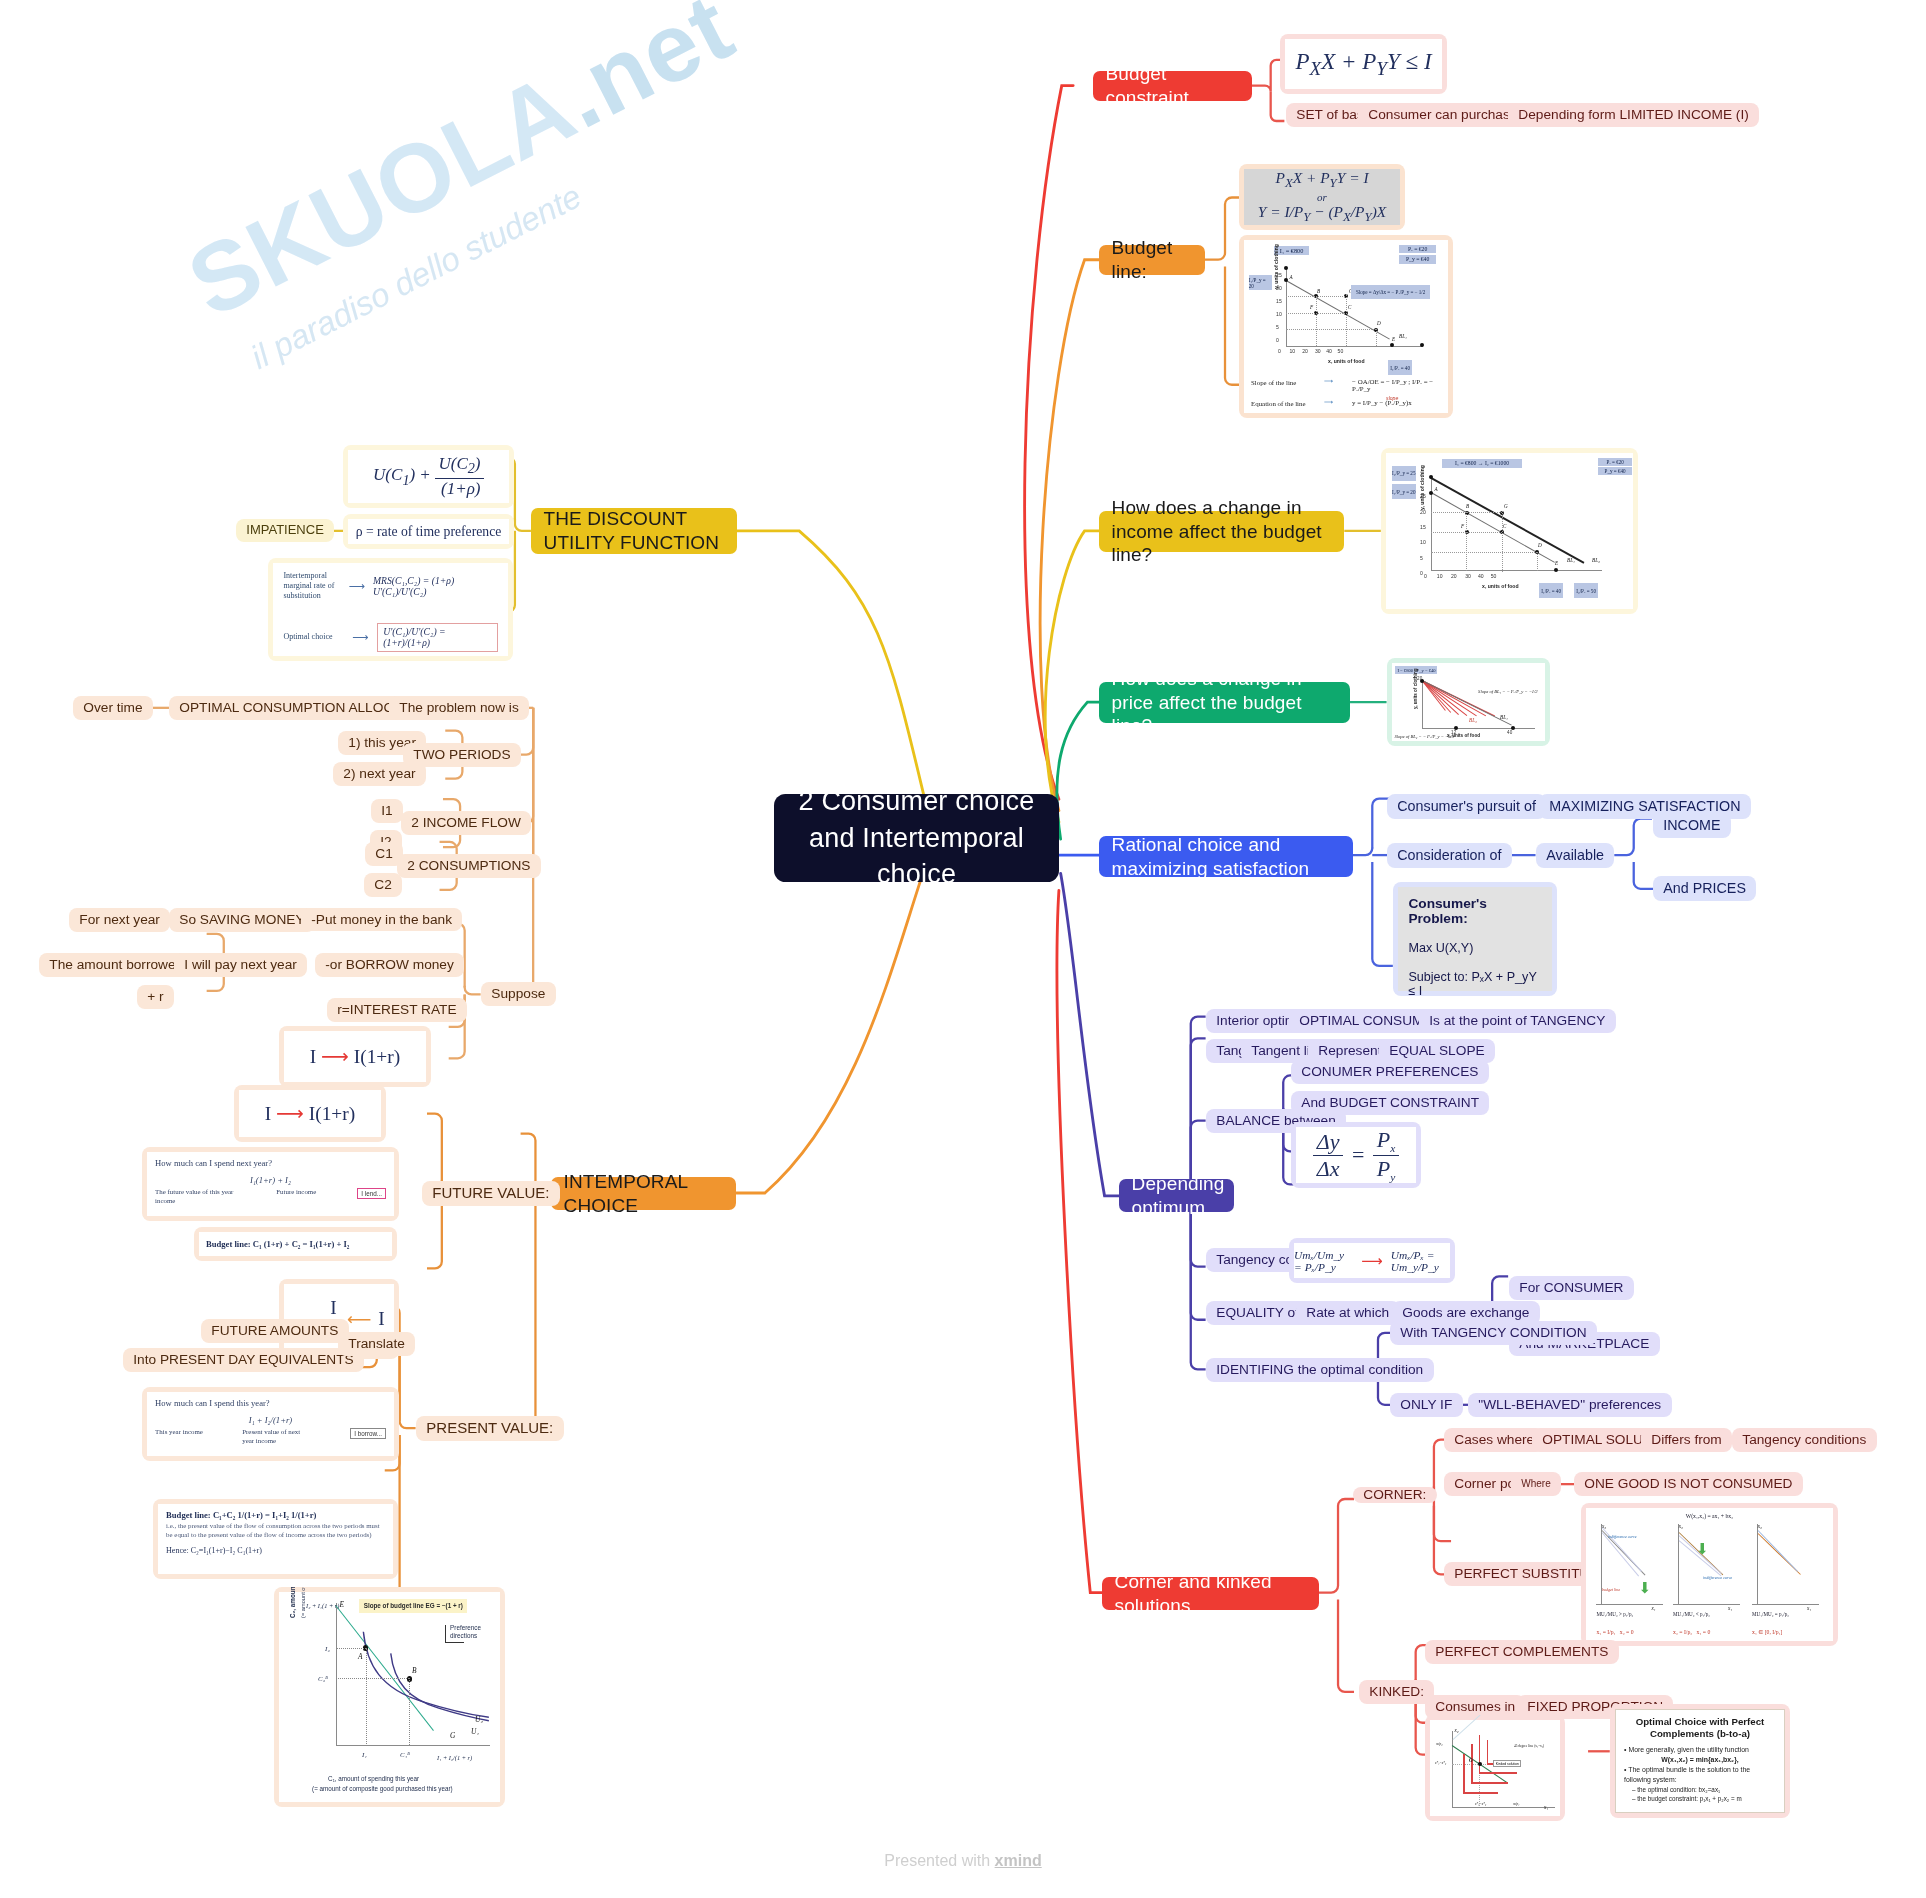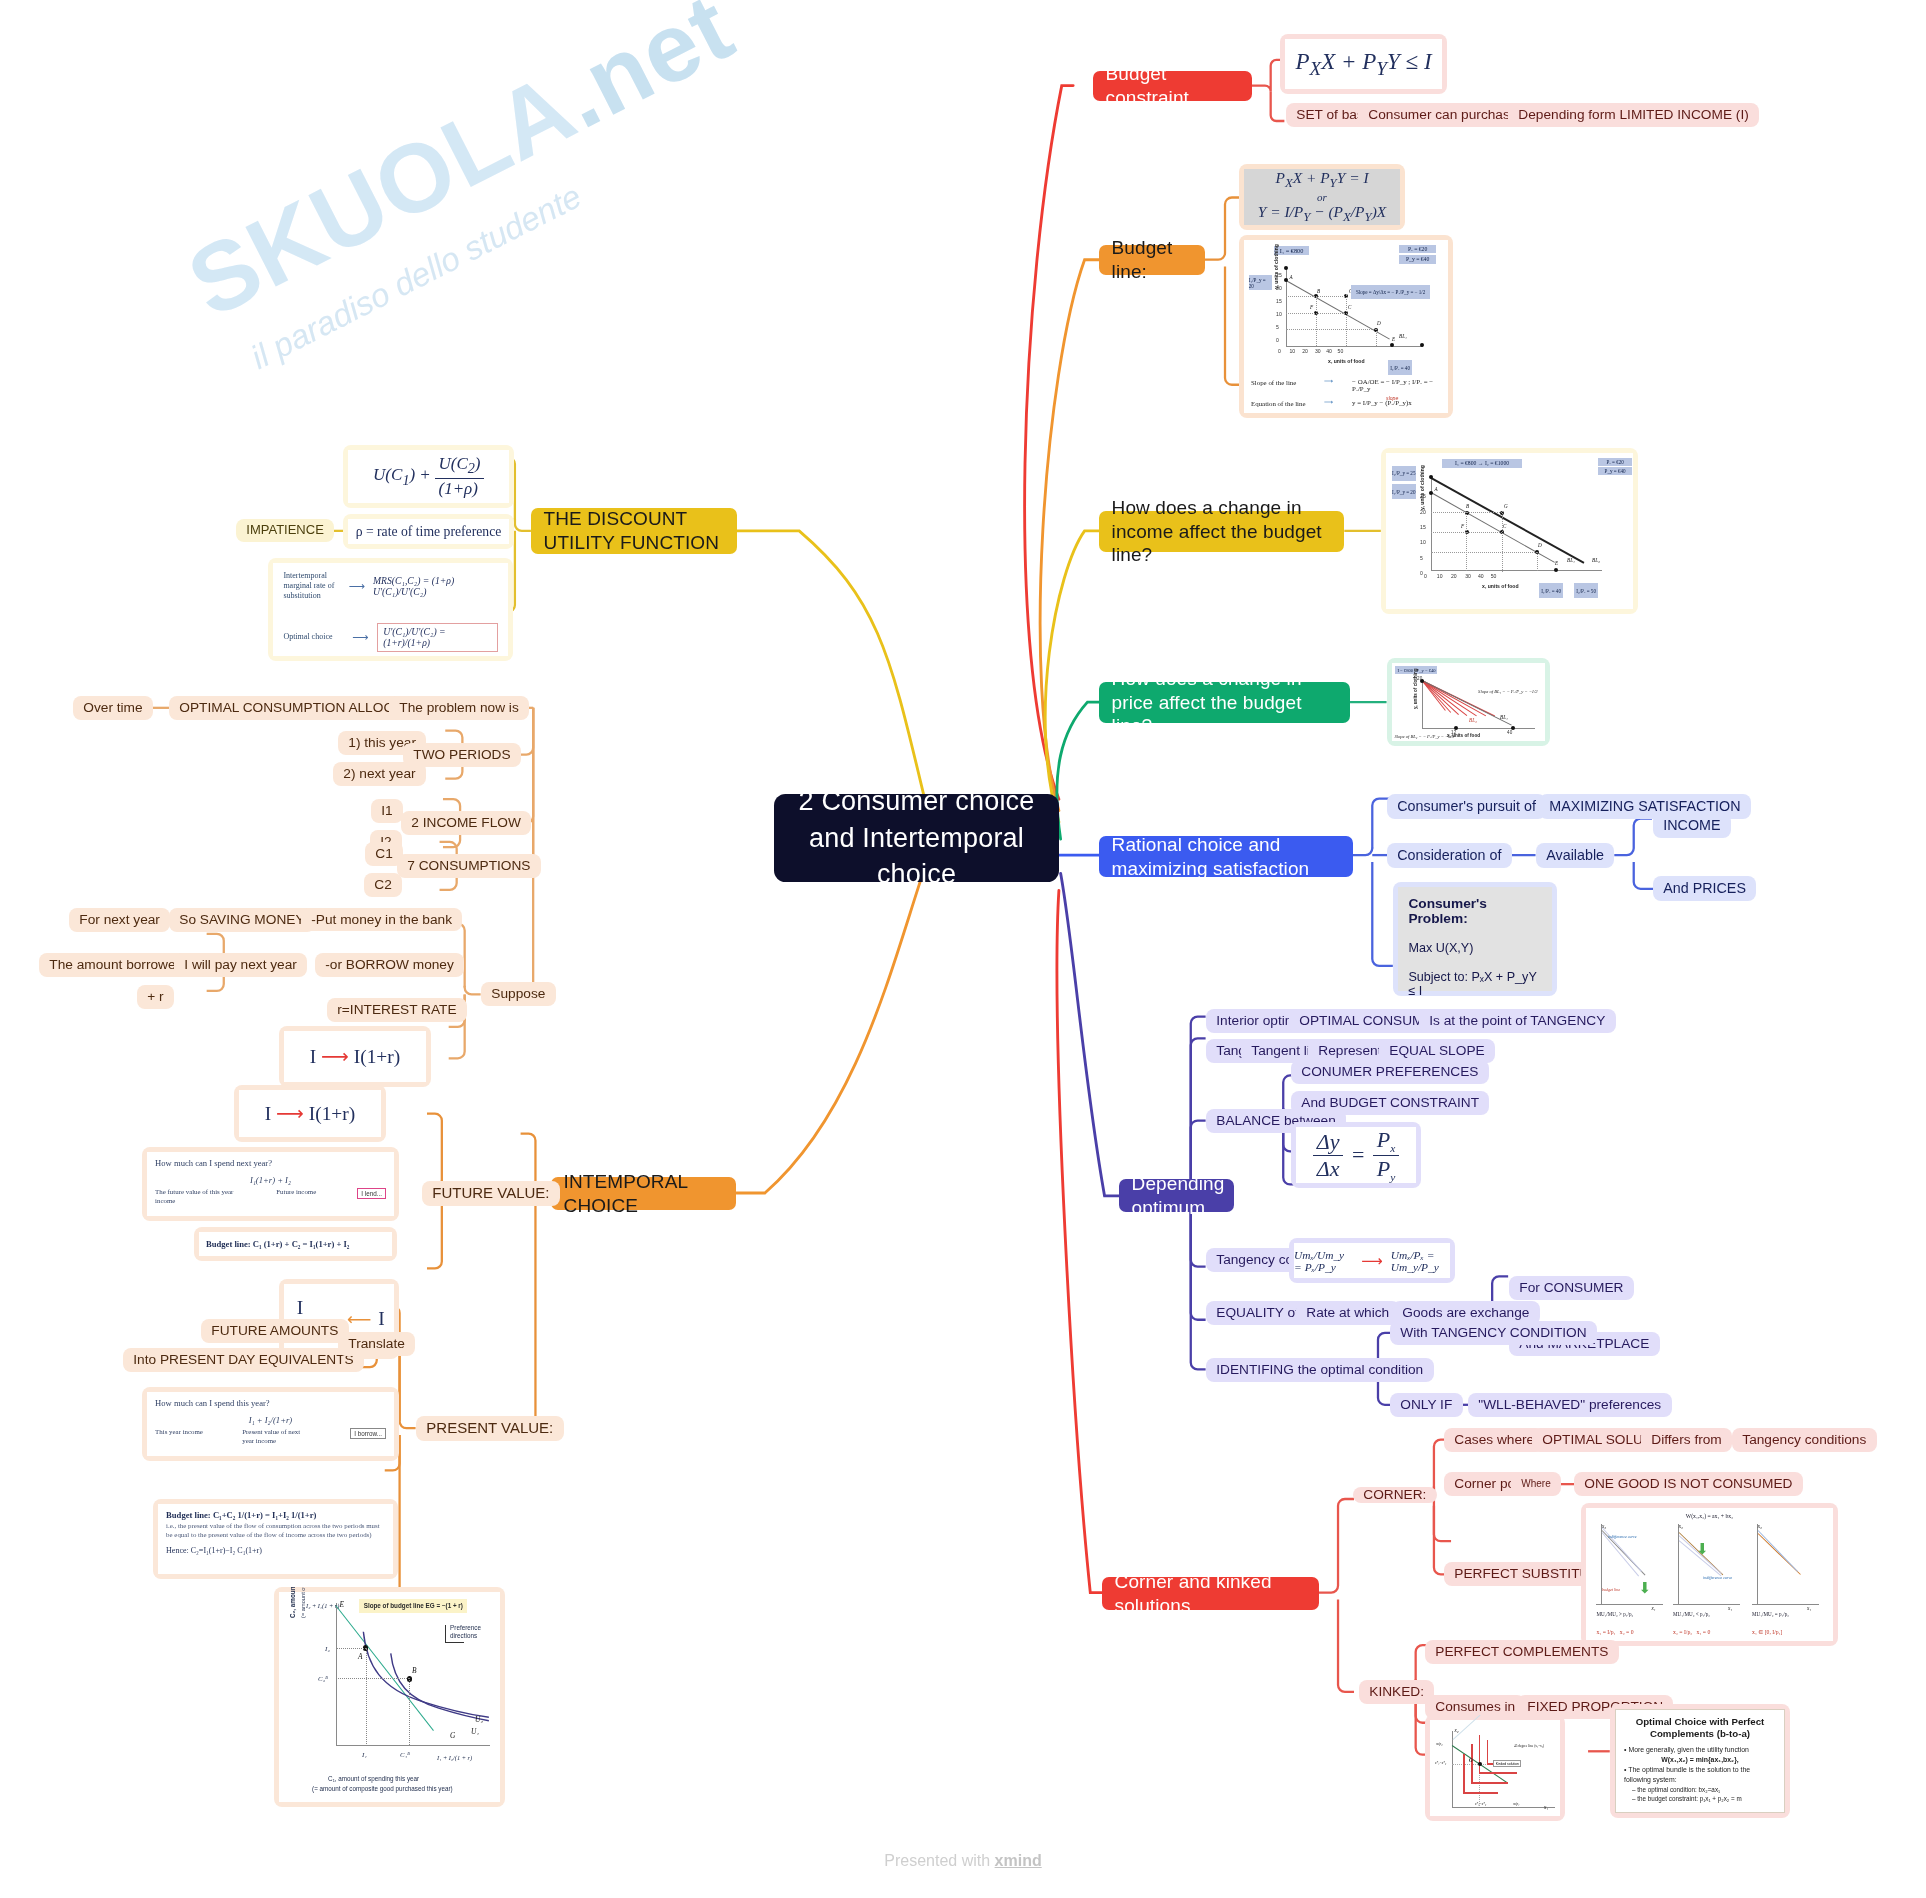--- a/index.html
+++ b/index.html
@@ -67,21 +67,21 @@
   .pad-red    { padding:5.1px; background:#fadedc; }
   .pad-orange { padding:5.1px; background:#fbe3d0; }
   .pad-yellow { padding:5.1px; background:#fdf6dc; }
   .pad-green  { padding:5.1px; background:#d8f3e6; }
   .pad-blue   { padding:5.1px; background:#dde2fb; }
   .pad-purple { padding:5.1px; background:#e1defa; }
   .pad-peach  { padding:5.1px; background:#fbe7d8; }
 
   .formula { font-family:"Liberation Serif", serif; color:#22305e; }
 
-  .fnum { display:inline-block; text-align:left; vertical-align:middle; }
+  .fnum { display:inline-block; text-align:right; vertical-align:middle; }
   .fnum > .n { display:block; border-bottom:1.1px solid #22305e; padding:0 3.4px; }
   .fnum > .d { display:block; padding:0 3.4px; }
 
   .watermark {
     position:absolute; z-index:0; pointer-events:none;
     transform: rotate(-27deg);
     transform-origin: left top;
     font-family:"Liberation Sans", sans-serif;
     color:#cfe6f5;
     opacity:.85;
@@ -662,21 +662,21 @@
   <div class="node t-peach" style="left:338px; top:731px; height:24px; font-size:13.7px;">1) this year</div>
   <div class="node t-peach" style="left:333px; top:762px; height:24px; font-size:13.7px;">2) next year</div>
   <div class="node t-peach" style="left:403px; top:743px; height:24px; font-size:13.7px;">TWO PERIODS</div>
 
   <div class="node t-peach" style="left:371px; top:799px; height:24px; font-size:13.7px;">I1</div>
   <div class="node t-peach" style="left:370px; top:830px; height:24px; font-size:13.7px;">I2</div>
   <div class="node t-peach" style="left:401px; top:811px; height:24px; font-size:13.7px;">2 INCOME FLOW</div>
 
   <div class="node t-peach" style="left:365px; top:842px; height:24px; font-size:13.7px;">C1</div>
   <div class="node t-peach" style="left:364px; top:873px; height:24px; font-size:13.7px;">C2</div>
-  <div class="node t-peach" style="left:397px; top:854px; height:24px; font-size:13.7px;">7 CONSUMPTIONS</div>
+  <div class="node t-peach" style="left:397px; top:854px; height:24px; font-size:13.7px;">2 CONSUMPTIONS</div>
 
   <div class="node t-peach" style="left:69px; top:908px; height:24px; font-size:13.7px;">For next year</div>
   <div class="node t-peach" style="left:169px; top:908px; height:24px; font-size:13.7px;">So SAVING MONEY</div>
   <div class="node t-peach" style="left:301px; top:908px; height:23px; font-size:13.7px;">-Put money in the bank</div>
 
   <div class="node t-peach" style="left:39px; top:953px; height:24px; font-size:13.7px;">The amount borrowed</div>
   <div class="node t-peach" style="left:137px; top:985px; height:24px; font-size:13.7px;">+ r</div>
   <div class="node t-peach" style="left:174px; top:953px; height:24px; font-size:13.7px;">I will pay next year</div>
   <div class="node t-peach" style="left:315px; top:953px; height:24px; font-size:13.7px;">-or BORROW money</div>
 

